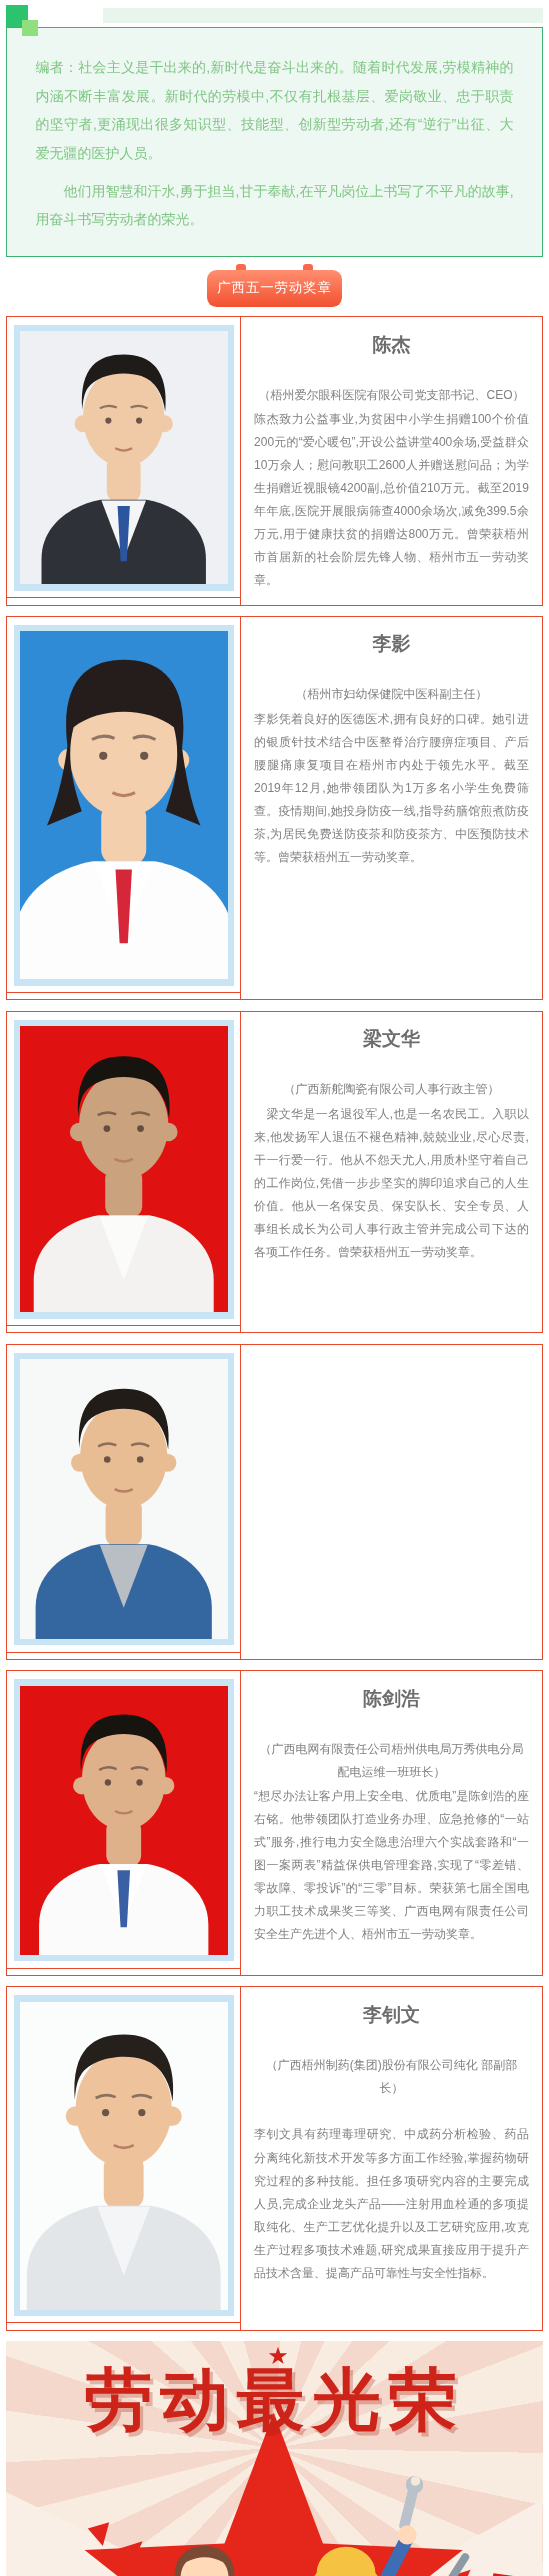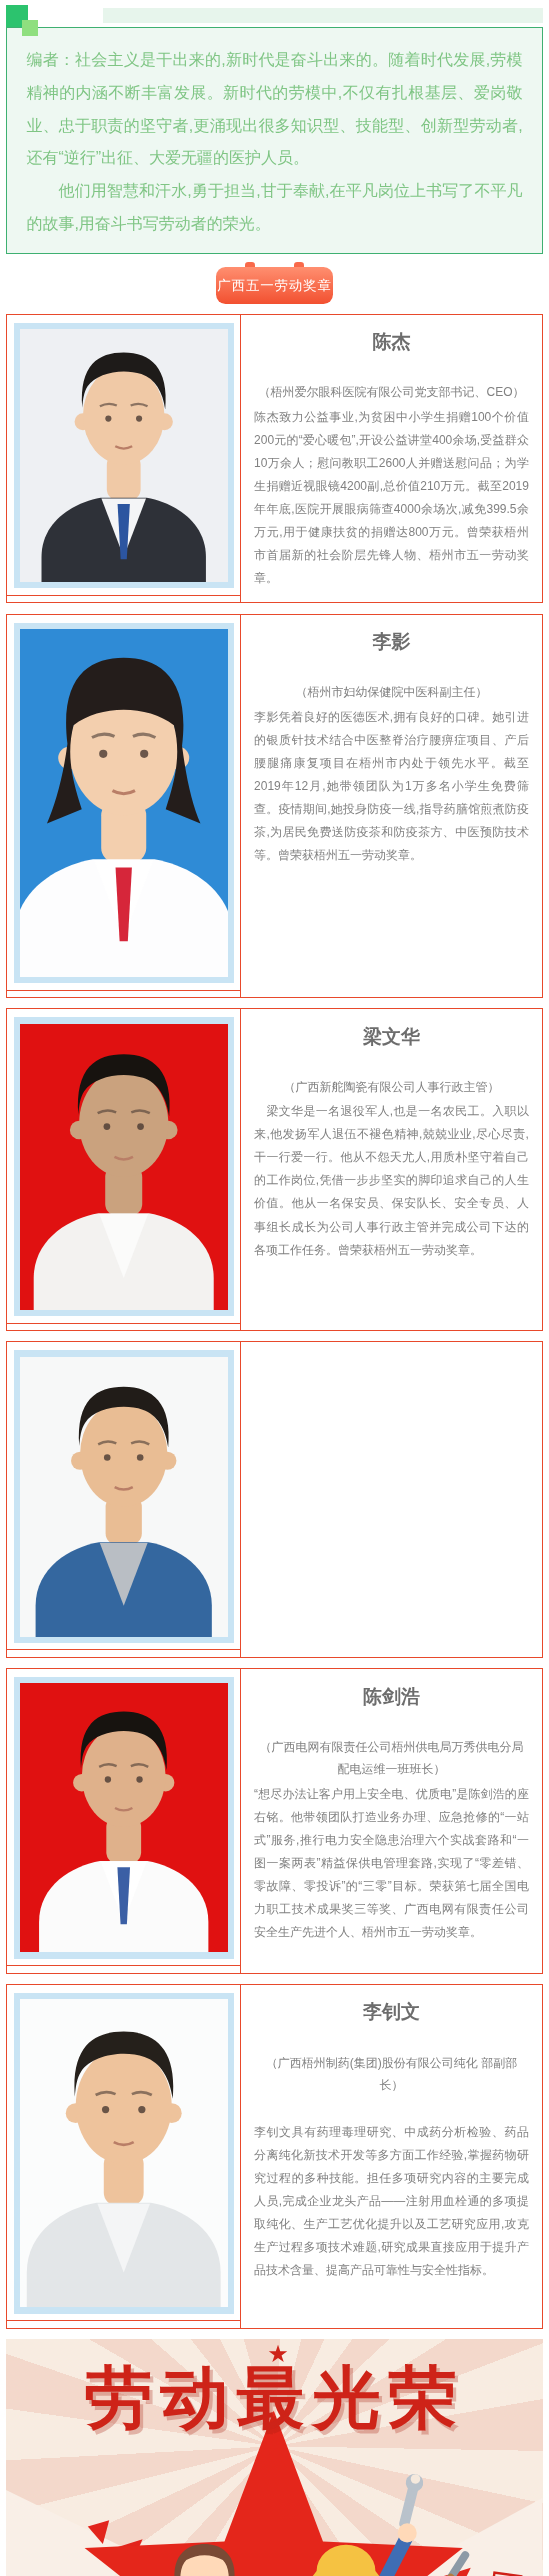--- a/index.html
+++ b/index.html
@@ -6,25 +6,25 @@
   body{width:549px;font-family:"Liberation Sans","DejaVu Sans",sans-serif;-webkit-font-smoothing:antialiased;}
 
   
   .top-decor{position:relative;height:27px;}
   .sq-dark{position:absolute;left:6.4px;top:4.8px;width:22px;height:22px;background:#2cc36e;}
   .sq-light{position:absolute;left:21.5px;top:20px;width:16px;height:16px;background:#8fdf7f;}
   .top-bar{position:absolute;left:103px;right:6.4px;top:8px;height:15px;background:#e7f5ec;}
 
   
   .editor-box{margin:0 6.4px;border:0.8px solid #3eb071;background:#eef8f2;padding:16px 19px 12.7px;}
-  .editor-box p{margin:0;font-size:16px;line-height:2.05;color:#7fc584;text-align:justify;}
+  .editor-box p{margin:9px;font-size:14px;line-height:2.05;color:#7fc584;text-align:justify;}
   .editor-box p.orange{color:#ff7a2e;text-align:left;}
 
   
-  .banner-wrap{position:relative;width:117px;margin:12.7px auto 9.5px;}
+  .banner-wrap{position:relative;width:135px;margin:12.7px auto 9.5px;}
   .banner-tab{position:absolute;top:-5.6px;width:10.3px;height:12.7px;border-radius:3.2px;background:#f9694a;}
   .tab-left{left:29px;} .tab-right{right:29px;}
   .banner{position:relative;background:linear-gradient(180deg,#ff8f70,#f25030);border-radius:9.5px;
           color:#ffffff;text-align:center;font-size:13.5px;padding:9.5px 0;letter-spacing:0.8px;}
 
   
   .profiles{margin:0 6.4px;}
   .profile-card{border:0.8px solid #e8492b;background:#ffffff;display:flex;margin-bottom:10.3px;}
   .photo-cell{flex:0 0 234px;box-sizing:border-box;border-right:0.8px solid #e8492b;
               padding:8px 6.4px 6.4px;display:flex;flex-direction:column;}

